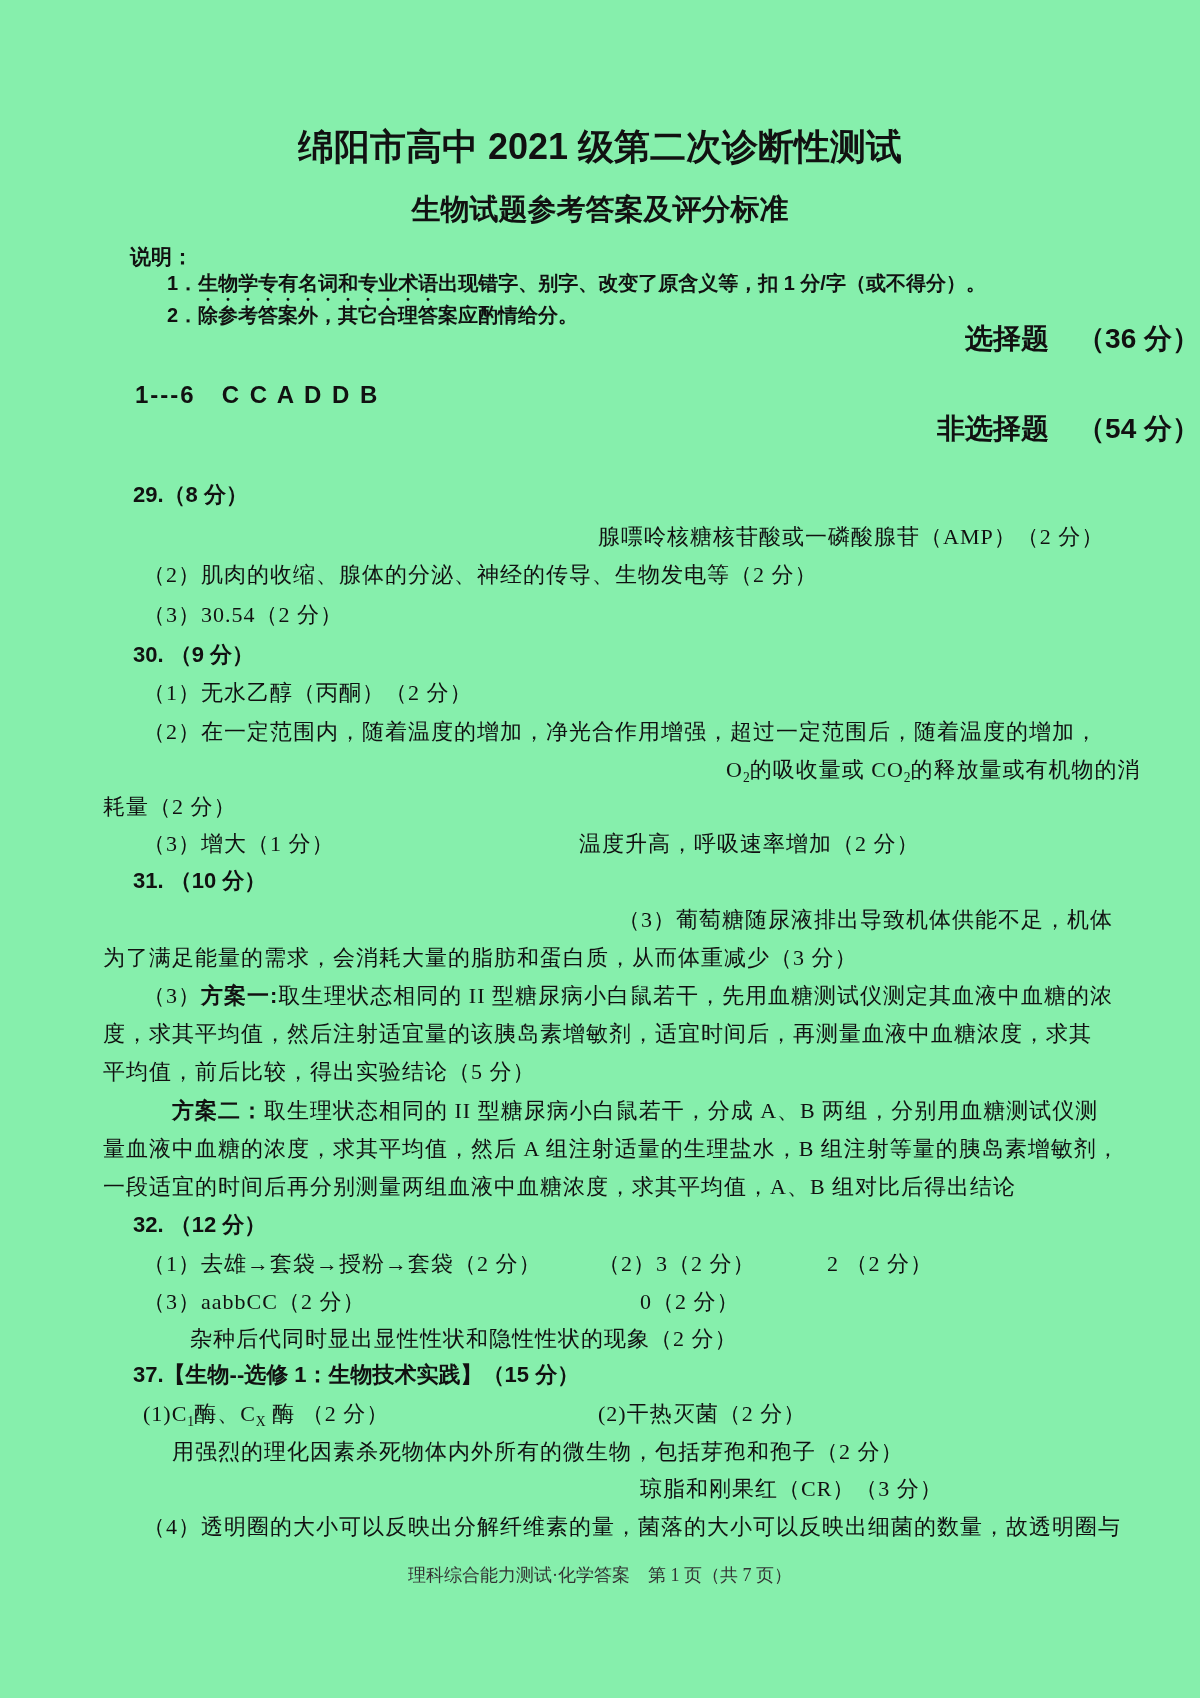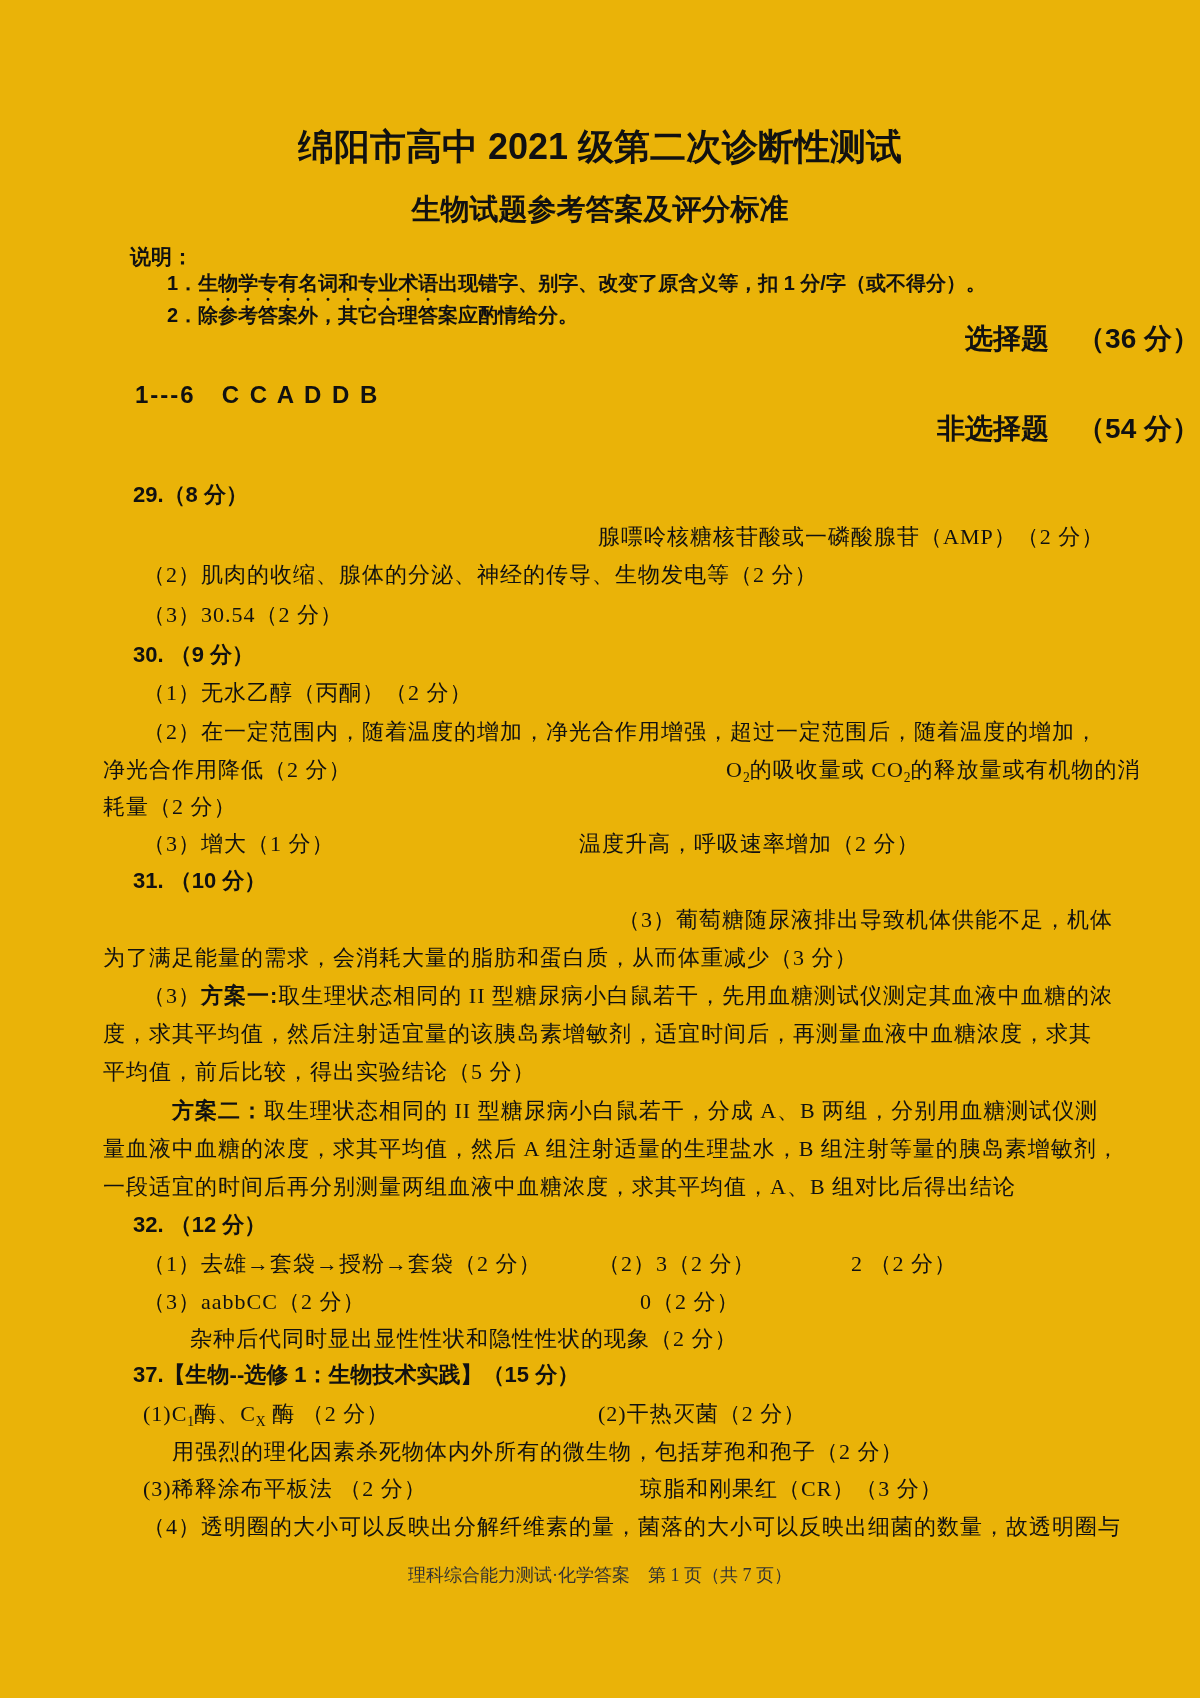--- a/index.html
+++ b/index.html
@@ -1,21 +1,21 @@
 <!DOCTYPE html>
 <html><head>
 <meta charset="utf-8">
 <style>
   html,body{margin:0;padding:0;background:#ffffff;}
   .page{
     position:relative;
     width:1200px;
     height:1698px;
     margin:0 auto;
-    background:#eab308;
+    background:#86efac;
     color:#111;
     overflow:hidden;
   }
   .line{
     position:absolute;
     left:0;
     width:1200px;
     height:40px;
     line-height:34px;
     white-space:pre;
@@ -60,36 +60,36 @@
       <div class="line l-sec" style="top: 322px;"><span class="col col-center"><span class="seg">选择题　（36 分）</span></span></div>
       <div class="line l-mcq" style="top: 378px;"><span class="col col-main"><span class="seg">1---6   C C A D D B</span></span></div>
       <div class="line l-sec" style="top: 412px;"><span class="col col-center"><span class="seg">非选择题　（54 分）</span></span></div>
       <div class="line l-qnum" style="top: 478px;"><span class="col col-main"><span class="seg">29.（8 分）</span></span></div>
       <div class="line l-ans" style="top: 520px;"><span class="col col-abs" style="left: 598px;"><span class="seg">腺嘌呤核糖核苷酸或一磷酸腺苷（AMP）（2 分）</span></span></div>
       <div class="line l-ans" style="top: 558px;"><span class="col col-main"><span class="seg">（2）肌肉的收缩、腺体的分泌、神经的传导、生物发电等（2 分）</span></span></div>
       <div class="line l-ans" style="top: 598px;"><span class="col col-main"><span class="seg">（3）30.54（2 分）</span></span></div>
       <div class="line l-qnum" style="top: 638px;"><span class="col col-main"><span class="seg">30. （9 分）</span></span></div>
       <div class="line l-ans" style="top: 676px;"><span class="col col-main"><span class="seg">（1）无水乙醇（丙酮）（2 分）</span></span></div>
       <div class="line l-ans" style="top: 715px;"><span class="col col-main"><span class="seg">（2）在一定范围内，随着温度的增加，净光合作用增强，超过一定范围后，随着温度的增加，</span></span></div>
-      <div class="line l-cont" style="top: 753px;"><span class="col col-main"><span class="seg">净光合作用降低（2 分）</span></span><span class="col col-abs" style="left: 686px; margin-left: 40px;"><span class="seg">O</span><span class="seg seg-sub">2</span><span class="seg">的吸收量或 CO</span><span class="seg seg-sub">2</span><span class="seg">的释放量或有机物的消</span></span></div>
+      <div class="line l-cont" style="top: 753px;"><span class="col col-abs" style="left: 686px; margin-left: 40px;"><span class="seg">O</span><span class="seg seg-sub">2</span><span class="seg">的吸收量或 CO</span><span class="seg seg-sub">2</span><span class="seg">的释放量或有机物的消</span></span></div>
       <div class="line l-cont" style="top: 790px;"><span class="col col-main"><span class="seg">耗量（2 分）</span></span></div>
       <div class="line l-ans" style="top: 827px;"><span class="col col-main"><span class="seg">（3）增大（1 分）</span></span><span class="col col-abs" style="left: 568px; margin-left: 11px;"><span class="seg">温度升高，呼吸速率增加（2 分）</span></span></div>
       <div class="line l-qnum" style="top: 864px;"><span class="col col-main"><span class="seg">31. （10 分）</span></span></div>
       <div class="line l-ans" style="top: 903px;"><span class="col col-abs" style="left: 618px;"><span class="seg">（3）葡萄糖随尿液排出导致机体供能不足，机体</span></span></div>
       <div class="line l-cont" style="top: 941px;"><span class="col col-main"><span class="seg">为了满足能量的需求，会消耗大量的脂肪和蛋白质，从而体重减少（3 分）</span></span></div>
       <div class="line l-ans" style="top: 979px;"><span class="col col-main"><span class="seg">（3）</span><span class="seg seg-b">方案一:</span><span class="seg">取生理状态相同的 II 型糖尿病小白鼠若干，先用血糖测试仪测定其血液中血糖的浓</span></span></div>
       <div class="line l-cont" style="top: 1017px;"><span class="col col-main"><span class="seg">度，求其平均值，然后注射适宜量的该胰岛素增敏剂，适宜时间后，再测量血液中血糖浓度，求其</span></span></div>
       <div class="line l-cont" style="top: 1055px;"><span class="col col-main"><span class="seg">平均值，前后比较，得出实验结论（5 分）</span></span></div>
       <div class="line l-deep" style="top: 1094px;"><span class="col col-main"><span class="seg seg-b">方案二：</span><span class="seg">取生理状态相同的 II 型糖尿病小白鼠若干，分成 A、B 两组，分别用血糖测试仪测</span></span></div>
       <div class="line l-cont" style="top: 1132px;"><span class="col col-main"><span class="seg">量血液中血糖的浓度，求其平均值，然后 A 组注射适量的生理盐水，B 组注射等量的胰岛素增敏剂，</span></span></div>
       <div class="line l-cont" style="top: 1170px;"><span class="col col-main"><span class="seg">一段适宜的时间后再分别测量两组血液中血糖浓度，求其平均值，A、B 组对比后得出结论</span></span></div>
       <div class="line l-qnum" style="top: 1208px;"><span class="col col-main"><span class="seg">32. （12 分）</span></span></div>
-      <div class="line l-ans" style="top: 1247px;"><span class="col col-main"><span class="seg">（1）去雄→套袋→授粉→套袋（2 分）</span></span><span class="col col-abs" style="left: 598px;"><span class="seg">（2）3（2 分）</span></span><span class="col col-abs" style="left: 851px; font-family: Liberation Serif, serif;"><span class="seg">2 （2 分）</span></span></div>
+      <div class="line l-ans" style="top: 1247px;"><span class="col col-main"><span class="seg">（1）去雄→套袋→授粉→套袋（2 分）</span></span><span class="col col-abs" style="left: 598px;"><span class="seg">（2）3（2 分）</span></span><span class="col col-abs" style="left: 827px; font-family: Liberation Serif, serif;"><span class="seg">2 （2 分）</span></span></div>
       <div class="line l-ans" style="top: 1285px;"><span class="col col-main"><span class="seg">（3）aabbCC（2 分）</span></span><span class="col col-abs" style="left: 640px;"><span class="seg">0（2 分）</span></span></div>
       <div class="line l-deep2" style="top: 1322px;"><span class="col col-main"><span class="seg">杂种后代同时显出显性性状和隐性性状的现象（2 分）</span></span></div>
       <div class="line l-qnum" style="top: 1358px;"><span class="col col-main"><span class="seg">37.【生物--选修 1：生物技术实践】（15 分）</span></span></div>
       <div class="line l-ans" style="top: 1397px;"><span class="col col-main"><span class="seg">(1)C</span><span class="seg seg-sub">1</span><span class="seg">酶、C</span><span class="seg seg-sub">X</span><span class="seg"> 酶 （2 分）</span></span><span class="col col-abs" style="left: 598px;"><span class="seg">(2)干热灭菌（2 分）</span></span></div>
       <div class="line l-deep" style="top: 1435px;"><span class="col col-main"><span class="seg">用强烈的理化因素杀死物体内外所有的微生物，包括芽孢和孢子（2 分）</span></span></div>
-      <div class="line l-ans" style="top: 1472px;"><span class="col col-main"><span class="seg">(3)稀释涂布平板法 （2 分）</span></span><span class="col col-abs" style="left: 640px;"><span class="seg">琼脂和刚果红（CR）（3 分）</span></span></div>
+      <div class="line l-ans" style="top: 1472px;"><span class="col col-abs" style="left: 640px;"><span class="seg">琼脂和刚果红（CR）（3 分）</span></span></div>
       <div class="line l-ans" style="top: 1510px;"><span class="col col-main"><span class="seg">（4）透明圈的大小可以反映出分解纤维素的量，菌落的大小可以反映出细菌的数量，故透明圈与</span></span></div>
       <div class="line l-footer" style="top: 1558px;"><span class="col col-center"><span class="seg">理科综合能力测试·化学答案　第 1 页（共 7 页）</span></span></div>
     </div>
 </div>
 
 </body></html>

